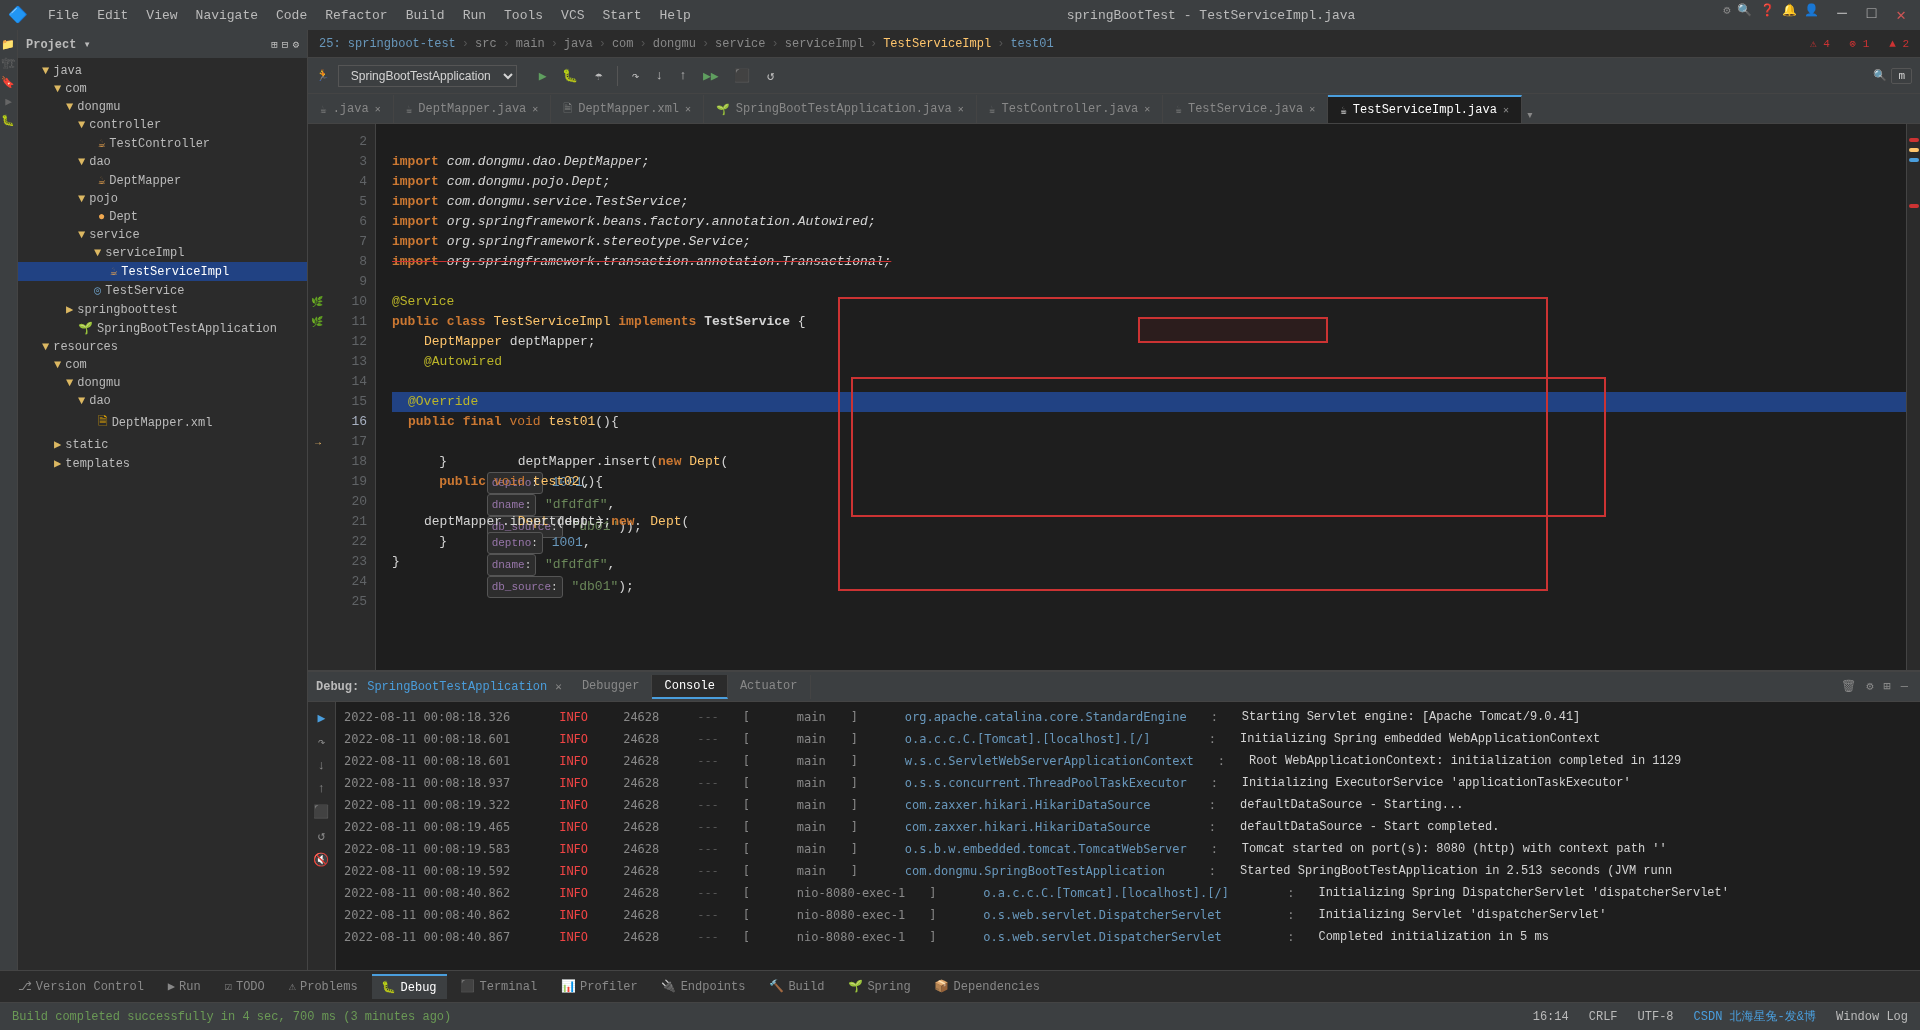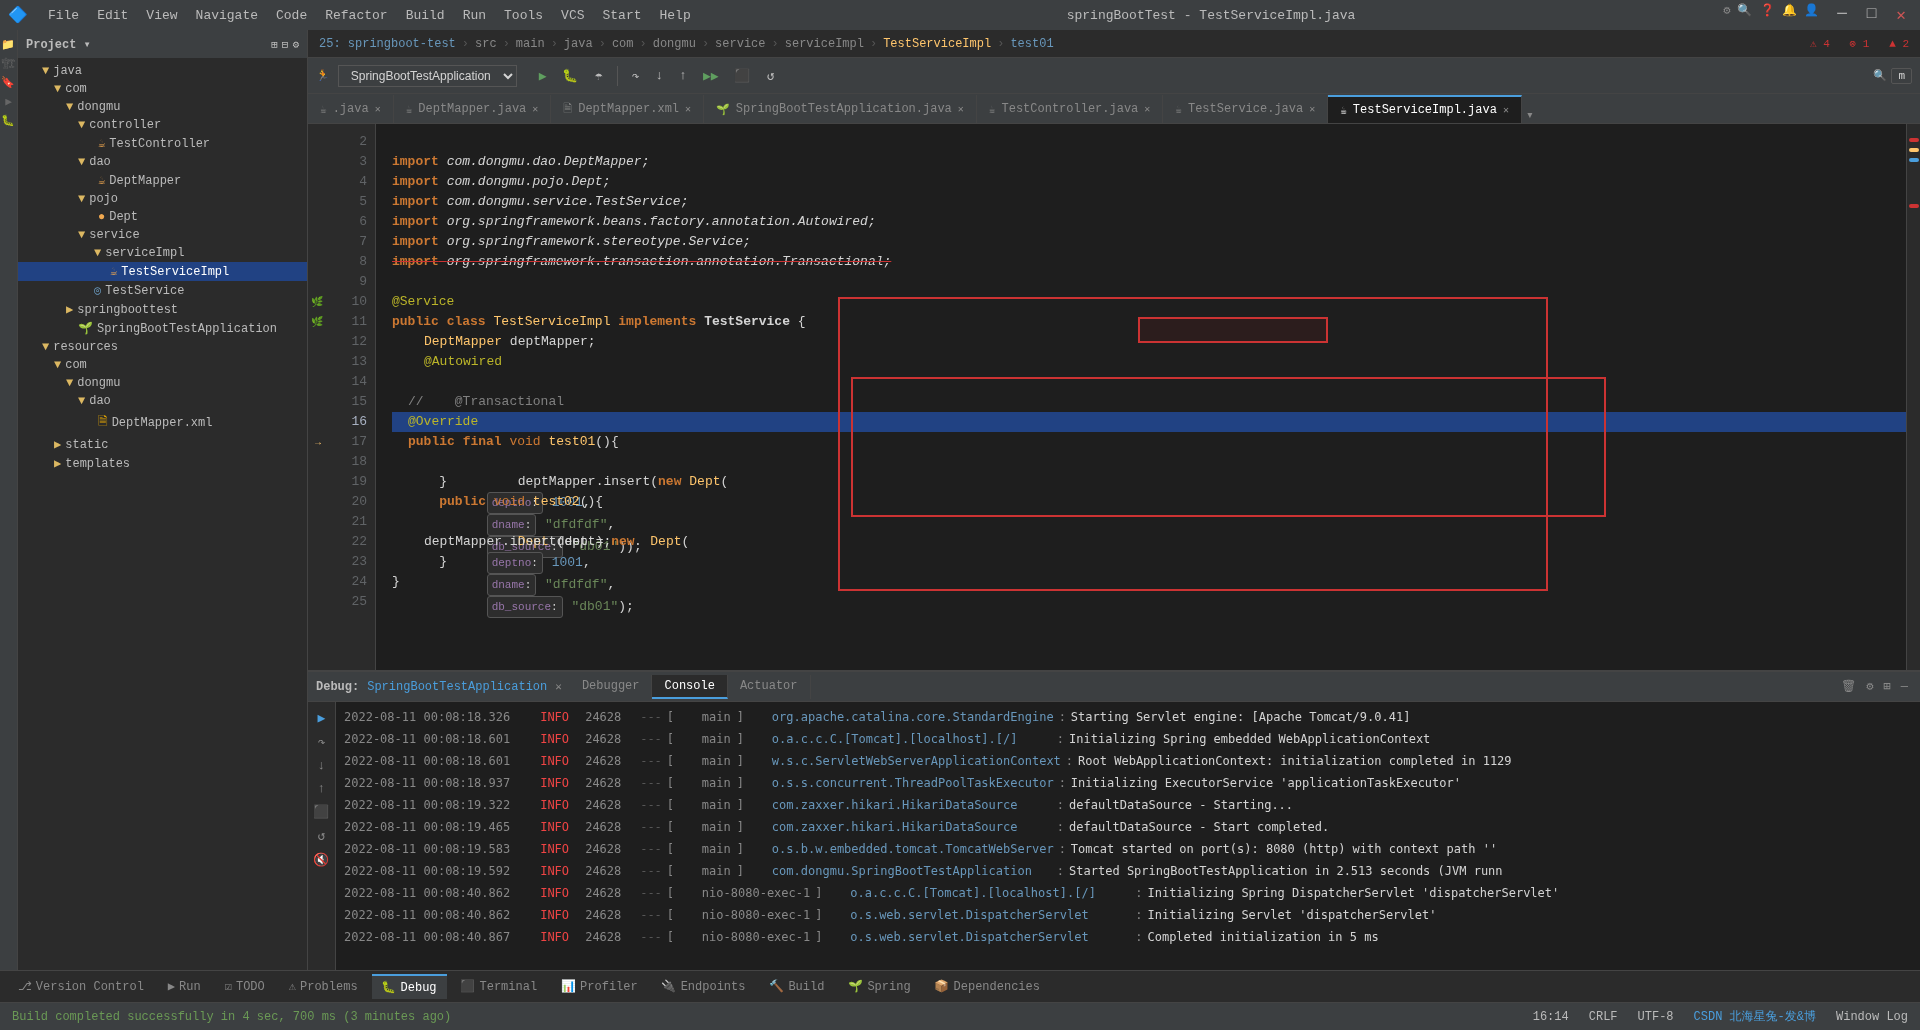--- a/index.html
+++ b/index.html
@@ -62,29 +62,29 @@
 
     
     #debug-panel { height: 300px; background: #1e1e1e; border-top: 2px solid #444; display: flex; flex-direction: column; }
     #debug-header { background: #3c3f41; height: 30px; display: flex; align-items: center; padding: 0 8px; gap: 8px; border-bottom: 1px solid #444; }
     #debug-header .debug-title { color: #bbbbbb; font-size: 12px; font-weight: bold; }
     #debug-tabs { display: flex; gap: 0; }
     .debug-tab { padding: 4px 12px; font-size: 12px; color: #888; cursor: pointer; border-right: 1px solid #444; }
     .debug-tab.active { color: #fff; border-bottom: 2px solid #4a9edd; background: #2b2b2b; }
     #debug-toolbar { display: flex; align-items: center; gap: 2px; margin-left: auto; }
     #debug-content { flex: 1; overflow-y: auto; padding: 4px 8px; font-size: 12px; font-family: 'Consolas', monospace; }
-    .log-line { height: 22px; display: flex; align-items: center; gap: 5px; white-space: nowrap; font-size: 12px; }
+    .log-line { height: 22px; display: flex; align-items: center; gap: 24px; white-space: nowrap; font-size: 12px; }
     .log-time { color: #888; min-width: 160px; }
     .log-level { min-width: 40px; }
     .log-pid { color: #888; min-width: 50px; }
     .log-sep { color: #555; }
     .log-thread { color: #888; min-width: 30px; }
     .log-logger { color: #6897bb; min-width: 280px; }
     .log-colon { color: #888; }
-    .log-msg { color: #d4d4d4; }
+    .log-msg { color: #d4d4d4; font-family: Liberation Mono, monospace; }
     .log-info { color: #ef4444; margin-left: 25px; }
 
     
     #status-bar { height: 28px; background: #3c3f41; display: flex; align-items: center; padding: 0 8px; border-top: 1px solid #444; font-size: 12px; color: #bbbbbb; gap: 8px; }
     #status-bar .status-left { flex: 1; display: flex; align-items: center; gap: 8px; }
     #status-bar .status-right { display: flex; align-items: center; gap: 12px; }
     .status-item { padding: 0 4px; }
 
     
     #bottom-bar { height: 32px; background: #2b2b2b; display: flex; align-items: center; padding: 0 8px; border-top: 1px solid #444; gap: 4px; }
@@ -453,21 +453,20 @@
           <div class="code-line"><span class="kw">import</span> <span class="import-text">com.dongmu.service.TestService;</span></div>
           <div class="code-line"><span class="kw">import</span> <span class="import-text">org.springframework.beans.factory.annotation.Autowired;</span></div>
           <div class="code-line"><span class="kw">import</span> <span class="import-text">org.springframework.stereotype.Service;</span></div>
           <div class="code-line" style="text-decoration:line-through;text-decoration-color:#cc3333;"><span class="kw">import</span> <span class="import-text">org.springframework.transaction.annotation.Transactional;</span></div>
           <div class="code-line">&nbsp;</div>
           <div class="code-line"><span class="annotation">@Service</span></div>
           <div class="code-line"><span class="kw">public</span> <span class="kw">class</span> <span class="type">TestServiceImpl</span> <span class="kw">implements</span> <span style="font-weight:bold;">TestService</span> <span class="plain">{</span></div>
           <div class="code-line"><span style="padding-left:32px;"></span><span class="type">DeptMapper</span> <span class="plain">deptMapper;</span></div>
           <div class="code-line"><span style="padding-left:32px;"></span><span class="annotation">@Autowired</span></div>
           <div class="code-line">&nbsp;</div>
-          <div class="code-line"><span style="padding-left:16px;"></span><span class="comment">//    @Transactional</span></div>
           <div class="code-line line-selected"><span style="padding-left:16px;"></span><span class="annotation">@Override</span></div>
           <div class="code-line"><span style="padding-left:16px;"></span><span class="kw">public</span> <span class="kw">final</span> <span class="kw2">void</span> <span class="method">test01</span><span class="plain">(){</span></div>
           <div class="code-line">
             <span style="padding-left:32px;"></span><span class="plain">deptMapper.insert(</span><span class="kw">new</span> <span class="type">Dept</span><span class="plain">(</span>
             <span class="pbadge"><span class="pname">deptno</span><span class="plain">:</span></span> <span class="number">1001</span><span class="plain">,</span>
             <span class="pbadge"><span class="pname">dname</span><span class="plain">:</span></span> <span class="string">"dfdfdf"</span><span class="plain">,</span>
             <span class="pbadge"><span class="pname">db_source</span><span class="plain">:</span></span> <span class="string">"db01"</span><span class="plain">));</span>
           </div>
           <div class="code-line"><span style="padding-left:16px;"></span><span class="plain">    }</span></div>
           <div class="code-line"><span style="padding-left:16px;"></span><span class="kw">    public</span> <span class="kw2">void</span> <span class="method">test02</span><span class="plain">(){</span></div>

